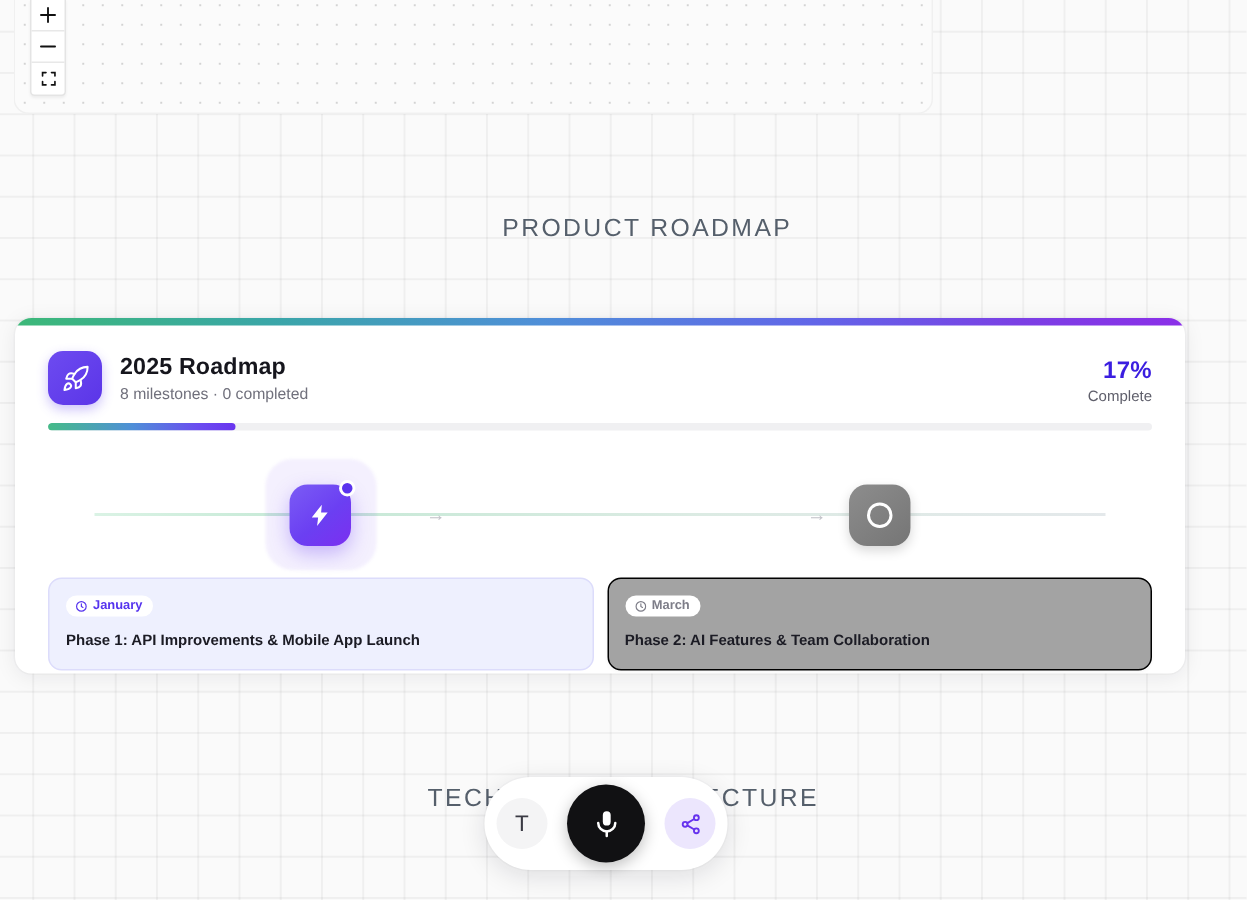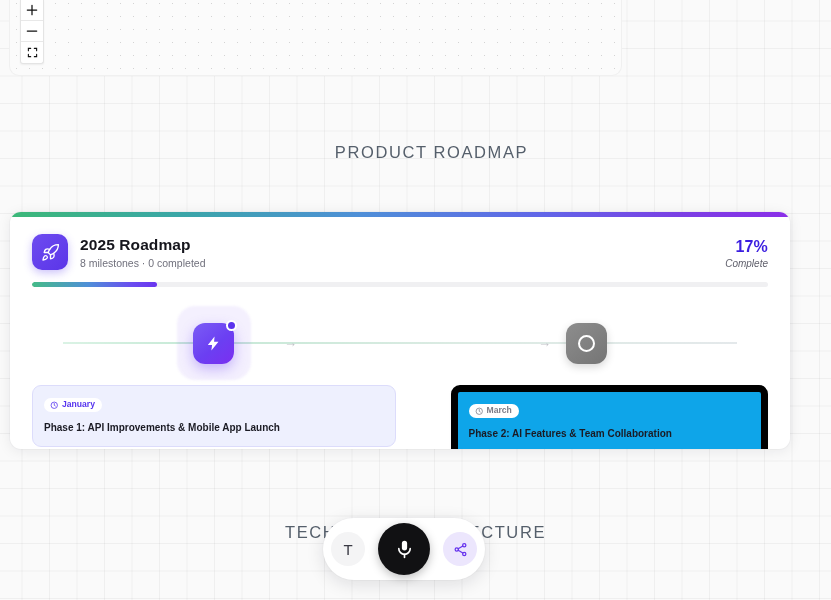--- a/index.html
+++ b/index.html
@@ -87,21 +87,21 @@
     overflow: hidden;
   }
   #roadmap-gradient-bar {
     height: 5px;
     width: 100%;
     background: linear-gradient(90deg,#3cb878 0%, #3aa6a8 22%, #4f8fd8 45%, #6166e8 68%, #7b3fe4 86%, #8b2fe8 100%);
   }
 
   #roadmap-header {
     display: flex;
-    align-items: center;
+    align-items: flex-end;
     justify-content: space-between;
     padding: 17px 22px 0 22px;
   }
   #roadmap-header-left { display: flex; align-items: center; gap: 12px; }
   #rocket-badge {
     width: 36px; height: 36px;
     border-radius: 10px;
     background: linear-gradient(135deg,#6d4bf0 0%, #5b35e8 100%);
     display: flex; align-items: center; justify-content: center;
     box-shadow: 0 3px 8px rgba(99,70,240,0.33);
@@ -123,21 +123,20 @@
   #progress-percent {
     font-size: 16px;
     font-weight: 700;
     color: #3b1ee0;
     letter-spacing: 0.2px;
   }
   #progress-label {
     font-size: 10px;
     color: #5f5f6b;
     margin-top: 2px;
-    font-style: italic;
   }
 
   #progress-track {
     margin: 12px 22px 0 22px;
     height: 5px;
     background: #f0f0f2;
     border-radius: 4px;
     overflow: hidden;
   }
   #progress-fill {
@@ -228,24 +227,23 @@
   .milestone-card {
     border-radius: 9px;
     padding: 9px 11px 11px 11px;
     min-height: 56px;
   }
   .milestone-card.active {
     background: #eef0fe;
     border: 1px solid #dcdcfb;
   }
   .milestone-card.pending {
-    background: #0ea5e9;
-    border: 7px solid #000000;
+    background: #a3a3a3;
+    border: 1px solid #000000;
     box-shadow: 0 1px 3px rgba(0,0,0,0.035);
-    margin-left: 46px;
   }
   .month-badge {
     display: inline-flex;
     align-items: center;
     gap: 3.5px;
     background: #ffffff;
     border-radius: 9px;
     padding: 2.5px 7px 2.5px 6px;
     font-size: 8.6px;
     font-weight: 600;

